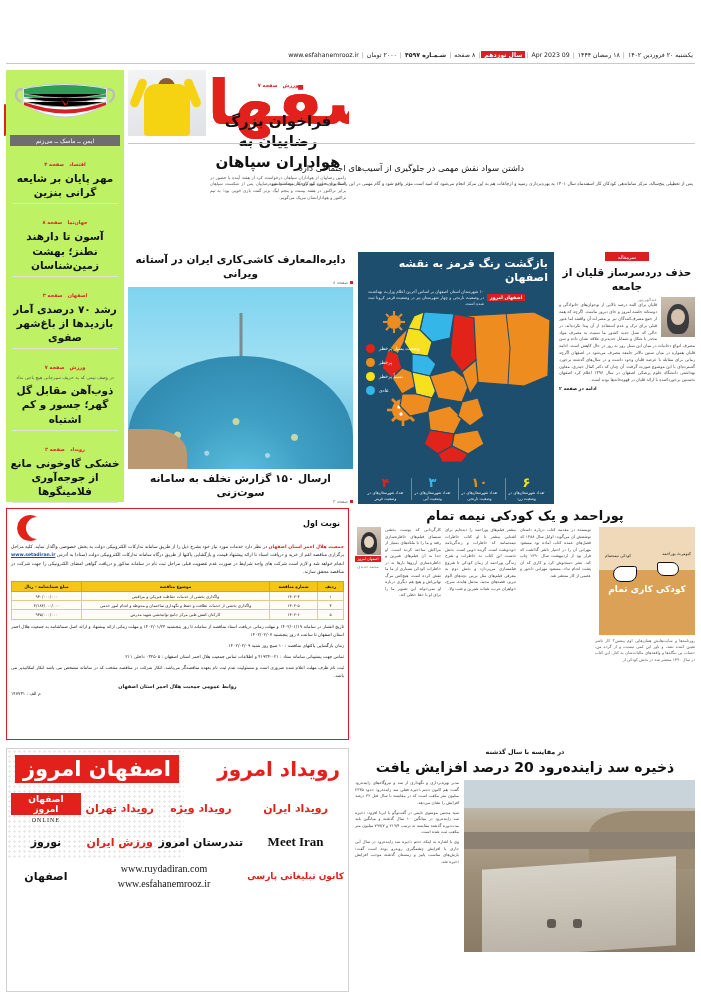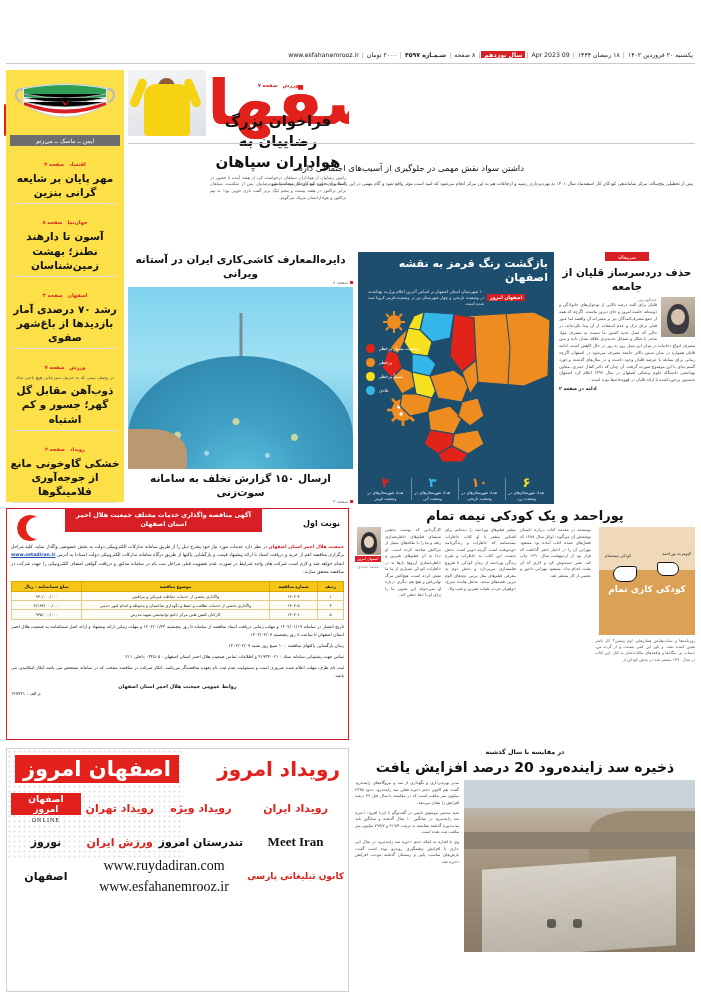--- a/index.html
+++ b/index.html
@@ -39,21 +39,21 @@
     font-size:62px; font-weight:bold; color:#e2211c;
     line-height:1; letter-spacing:-2px;
     transform: scaleX(1.08);
     white-space:nowrap;
     text-shadow: 0 0 0 #e2211c;
   }
 
   
   .sidebar {
     position:absolute; top:70px; left:6px; width:118px; height:432px;
-    background:#fde047;
+    background:#bef264;
   }
   .mask-img {
     position:relative; width:108px; height:60px; margin:2px auto 0;
     display:block;
   }
   .mask-caption {
     margin:3px 4px 0; background:#6e6e6e; color:#fff;
     font-size:6px; text-align:center; padding:2px 0; letter-spacing:.5px;
   }
   .side-item { margin:5px 4px 0; text-align:center; }
@@ -216,21 +216,21 @@
   .ads-brand-plain { color:#e2211c; font-size:20px; font-weight:bold; letter-spacing:-1px; white-space:nowrap; }
   .ads-grid { display:grid; grid-template-columns:repeat(4,1fr); gap:4px; margin-top:10px; }
   .ads-cell { height:30px; display:flex; align-items:center; justify-content:center; text-align:center; }
   .lg-red { color:#e2211c; font-size:11px; font-weight:bold; white-space:nowrap; letter-spacing:-.5px; }
   .lg-dark { color:#111; font-size:11px; font-weight:bold; white-space:nowrap; letter-spacing:-.5px; }
   .lg-online { text-align:center; }
   .lg-online .chip { background:#e2211c; color:#fff; font-size:9px; font-weight:bold; padding:1px 5px; display:inline-block; letter-spacing:-.5px; }
   .lg-online .sub { font-size:6px; color:#111; letter-spacing:1px; margin-top:1px; font-family:"Liberation Serif", serif; }
   .lg-meet { font-family:"Liberation Serif", serif; font-size:13px; font-weight:bold; color:#111; }
   .lg-mix .a { color:#e2211c; font-size:11px; font-weight:bold; }
-  .ads-urls { font-family:"Liberation Serif", serif; font-size:14px; color:#111; line-height:1.5; text-align:center; }
+  .ads-urls { font-family:"Liberation Serif", serif; font-size:10px; color:#111; line-height:1.5; text-align:center; }
   .ads-dots { position:absolute; left:0; top:0; width:52%; height:46%;
     background-image: radial-gradient(circle, #e9e9e9 0 1.2px, transparent 1.4px);
     background-size:5px 5px; z-index:0; }
   .ads-inner { position:relative; z-index:1; }
 </style>
 </head>
 <body>
 
 <div class="page">
 
@@ -539,21 +539,20 @@
               <div class="art-face"></div>
               <div class="art-badge">اصفهان امروز</div>
               <div class="art-byline">محمد جدیدی</div>
             </div>
           </div>
         </div>
       </div>
     </div>
 
     <div class="tender">
-      <div class="tender-banner">آگهی مناقصه واگذاری خدمات مختلف جمعیت هلال احمر استان اصفهان</div>
       <svg class="tender-crescent" viewBox="0 0 30 30">
         <path d="M24 4 A13 13 0 1 0 24 26 A10 10 0 1 1 24 4 Z" fill="#e2231a"></path>
       </svg>
       <div class="tender-nobat">نوبت اول</div>
       <div class="tender-body">
         <b class="redname">جمعیت هلال احمر استان اصفهان</b><span> در نظر دارد خدمات مورد نیاز خود بشرح ذیل را از طریق سامانه تدارکات الکترونیکی دولت به بخش خصوصی واگذار نماید. کلیه مراحل برگزاری مناقصه اعم از خرید و دریافت اسناد تا ارائه پیشنهاد قیمت و بازگشایی پاکتها از طریق درگاه سامانه تدارکات الکترونیکی دولت (ستاد) به آدرس </span><a class="blue" href="#">www.setadiran.ir</a><span> انجام خواهد شد و لازم است شرکت های واجد شرایط در صورت عدم عضویت قبلی مراحل ثبت نام در سامانه مذکور و دریافت گواهی امضای الکترونیکی را جهت شرکت در مناقصه محقق سازند.</span>
       </div>
 
       <table class="tender-tab">
         <thead>

